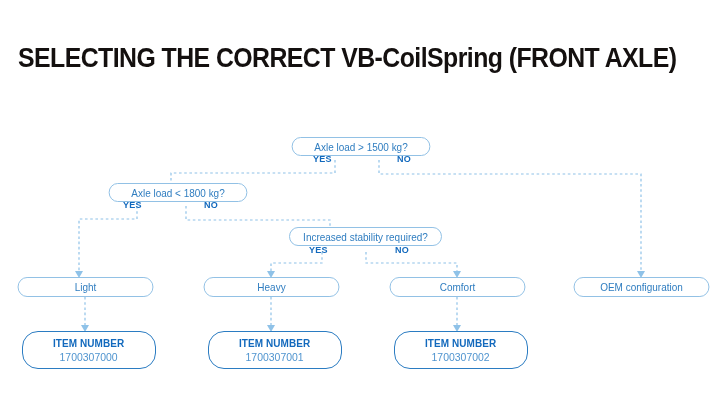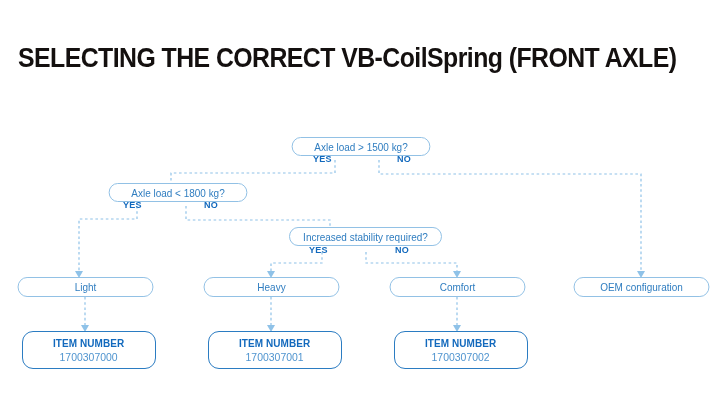--- a/index.html
+++ b/index.html
@@ -69,21 +69,21 @@
   }
 
   .itembox {
     position: absolute;
     box-sizing: border-box;
     display: flex;
     flex-direction: column;
     align-items: center;
     justify-content: center;
     border: 1.6px solid #2b7cc2;
-    border-radius: 11px;
+    border-radius: 16px;
     background: #ffffff;
     padding-top: 1px;
   }
   .itembox .ib-title {
     font-size: 10.5px;
     font-weight: bold;
     color: #1269bd;
     letter-spacing: 0.1px;
     line-height: 13px;
     transform: scaleX(0.95);

